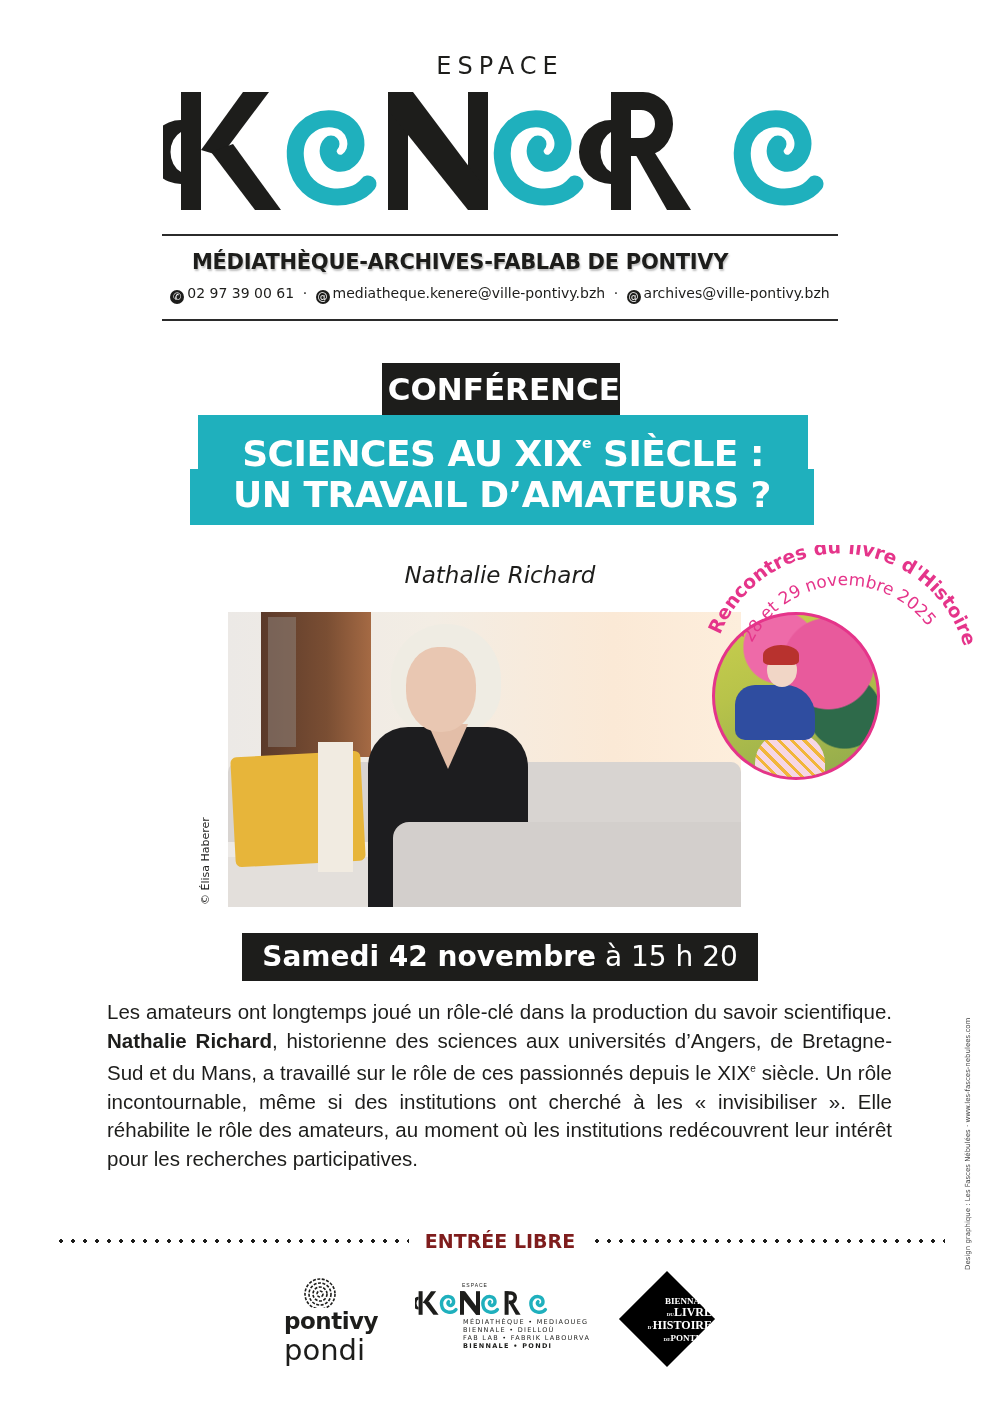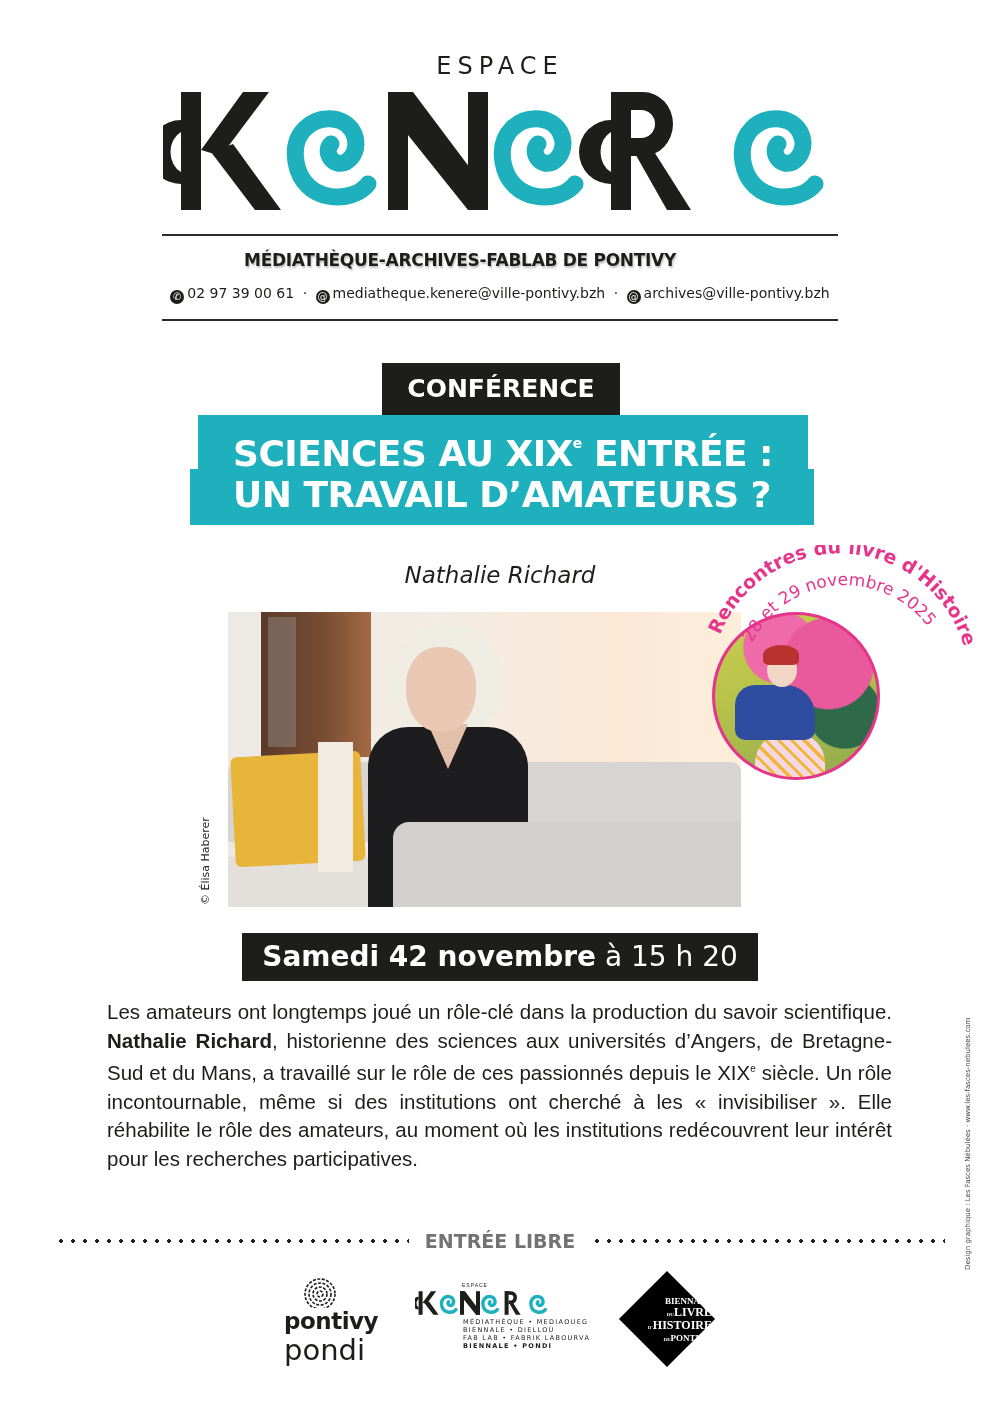--- a/index.html
+++ b/index.html
@@ -5,27 +5,27 @@
   * { margin: 0; padding: 0; box-sizing: border-box; }
   html, body { width: 1000px; height: 1414px; background: #ffffff; overflow: hidden; }
   body { position: relative; font-family: "Liberation Sans", "DejaVu Sans", sans-serif; color: #1d1d1b; }
 
   .espace { position: absolute; top: 52px; left: 0; width: 1000px; text-align: center; font-size: 24px; letter-spacing: 6px; color: #1d1d1b; font-family: "DejaVu Sans", sans-serif; }
 
   .logo { position: absolute; top: 92px; left: 163px; width: 675px; height: 118px; }
 
   .rule { position: absolute; left: 162px; width: 676px; height: 2px; background: #2b2b2b; }
 
-  .subtitle { position: absolute; top: 250px; left: 0; width: 920px; text-align: center; font-size: 17px; font-weight: bold; color: #1d1d1b; text-shadow: 1px 2px 2px rgba(0,0,0,0.25); font-family: "DejaVu Sans", sans-serif; letter-spacing: -0.3px; }
+  .subtitle { position: absolute; top: 250px; left: 0; width: 920px; text-align: center; font-size: 21px; font-weight: bold; color: #1d1d1b; text-shadow: 1px 2px 2px rgba(0,0,0,0.25); font-family: "DejaVu Sans", sans-serif; letter-spacing: -0.3px; }
 
   .contacts { position: absolute; top: 285px; left: 0; width: 1000px; text-align: center; font-size: 14px; color: #1d1d1b; font-family: "DejaVu Sans", sans-serif; }
   .contacts .ic { display: inline-block; width: 14px; height: 14px; border-radius: 50%; background: #1d1d1b; color: #fff; font-size: 10px; line-height: 14px; text-align: center; vertical-align: -2px; margin-right: 3px; }
   .contacts .sep { margin: 0 4px; }
 
-  .badge-conf { position: absolute; top: 363px; left: 382px; width: 238px; height: 52px; background: #1d1d1b; color: #fff; font-size: 25px; font-weight: bold; text-align: center; line-height: 52px; font-family: "DejaVu Sans", sans-serif; }
+  .badge-conf { position: absolute; top: 363px; left: 382px; width: 238px; height: 52px; background: #1d1d1b; color: #fff; font-size: 31px; font-weight: bold; text-align: right; line-height: 52px; font-family: "DejaVu Sans", sans-serif; }
 
   .title1 { position: absolute; top: 415px; left: 198px; width: 610px; height: 54px; background: #1fb0bd; color: #fff; font-size: 36px; font-weight: bold; text-align: center; line-height: 56px; font-family: "DejaVu Sans", sans-serif; letter-spacing: -0.5px; }
   .title2 { position: absolute; top: 469px; left: 190px; width: 624px; height: 56px; background: #1fb0bd; color: #fff; font-size: 36px; font-weight: bold; text-align: center; line-height: 52px; font-family: "DejaVu Sans", sans-serif; letter-spacing: -0.5px; }
   .title1 sup { font-size: 14px; vertical-align: 18px; }
 
   .speaker { position: absolute; top: 562px; left: 0; width: 1000px; text-align: center; font-size: 23px; font-style: italic; color: #1d1d1b; font-family: "DejaVu Sans", sans-serif; }
 
   .photo { position: absolute; top: 612px; left: 228px; width: 513px; height: 295px; overflow: hidden;
     background: linear-gradient(90deg, #ece9e6 0%, #f3ede4 40%, #fbe9d6 75%, #fdeedc 100%); }
   .photo .cabinet { position: absolute; left: 33px; top: 0; width: 110px; height: 145px; background: linear-gradient(90deg,#5b3a2a,#7a4e33 60%,#a56a44); }
@@ -54,21 +54,21 @@
   .date-badge { position: absolute; top: 933px; left: 242px; width: 516px; height: 48px; background: #1d1d1b; color: #fff; font-size: 28px; text-align: center; line-height: 48px; font-family: "DejaVu Sans", sans-serif; }
   .date-badge b { font-weight: bold; }
 
   .body-text { position: absolute; top: 998px; left: 107px; width: 785px; font-size: 20.5px; line-height: 28.5px; text-align: justify; color: #1d1d1b; font-family: "Liberation Sans", sans-serif; }
   .body-text sup { font-size: 10px; vertical-align: 8px; }
 
   .side-credit { position: absolute; top: 1270px; left: 964px; transform: rotate(-90deg); transform-origin: 0 0; font-size: 7px; color: #444; white-space: nowrap; font-family: "DejaVu Sans", sans-serif; }
 
   .entree { position: absolute; top: 1226px; left: 55px; width: 890px; height: 30px; display: flex; align-items: center; }
   .entree .dots { flex: 1; height: 4px; background-image: radial-gradient(circle, #1d1d1b 1.6px, transparent 2px); background-size: 12px 4px; background-repeat: repeat-x; }
-  .entree .label { padding: 0 16px; font-size: 19px; font-weight: bold; color: #737373; font-family: "DejaVu Sans", sans-serif; }
+  .entree .label { padding: 0 16px; font-size: 19px; font-weight: bold; color: #7f1d1d; font-family: "DejaVu Sans", sans-serif; }
 
   .partner-pontivy { position: absolute; left: 282px; top: 1278px; width: 110px; height: 80px; }
   .partner-pontivy .rings { position: absolute; left: 10px; top: 0; width: 50px; height: 30px; }
   .partner-pontivy .l1 { position: absolute; left: 2px; top: 30px; font-size: 23px; font-weight: bold; color: #1d1d1b; font-family: "DejaVu Sans", sans-serif; letter-spacing: -0.5px; }
   .partner-pontivy .l2 { position: absolute; left: 2px; top: 55px; font-size: 29px; color: #1d1d1b; font-family: "DejaVu Sans", sans-serif; }
 
   .partner-kenere { position: absolute; left: 415px; top: 1282px; width: 180px; height: 80px; }
   .partner-kenere .esp { position: absolute; left: 47px; top: 0; font-size: 5px; letter-spacing: 1px; }
   .partner-kenere svg { position: absolute; left: 0; top: 8px; }
   .partner-kenere .tag { position: absolute; left: 48px; top: 36px; font-size: 6.5px; letter-spacing: 1.3px; line-height: 8px; font-family: "DejaVu Sans", sans-serif; color: #1d1d1b; white-space: pre; }
@@ -124,21 +124,21 @@
 <div class="contacts">
   <span class="ic">✆</span><span>02 97 39 00 61</span>
   <span class="sep">·</span>
   <span class="ic">@</span><span>mediatheque.kenere@ville-pontivy.bzh</span>
   <span class="sep">·</span>
   <span class="ic">@</span><span>archives@ville-pontivy.bzh</span>
 </div>
 <div class="rule" style="top:319px;"></div>
 
 <div class="badge-conf">CONFÉRENCE</div>
-<div class="title1"><span>SCIENCES AU XIX</span><sup>e</sup><span> ENTRÉE :</span></div>
+<div class="title1"><span>SCIENCES AU XIX</span><sup>e</sup><span> SIÈCLE :</span></div>
 <div class="title2">UN TRAVAIL D’AMATEURS ?</div>
 
 <div class="speaker">Nathalie Richard</div>
 
 <div class="photo">
   <div class="cabinet"></div>
   <div class="glass"></div>
   <div class="sofa-back"></div>
   <div class="seat"></div>
   <div class="pillow"></div>

